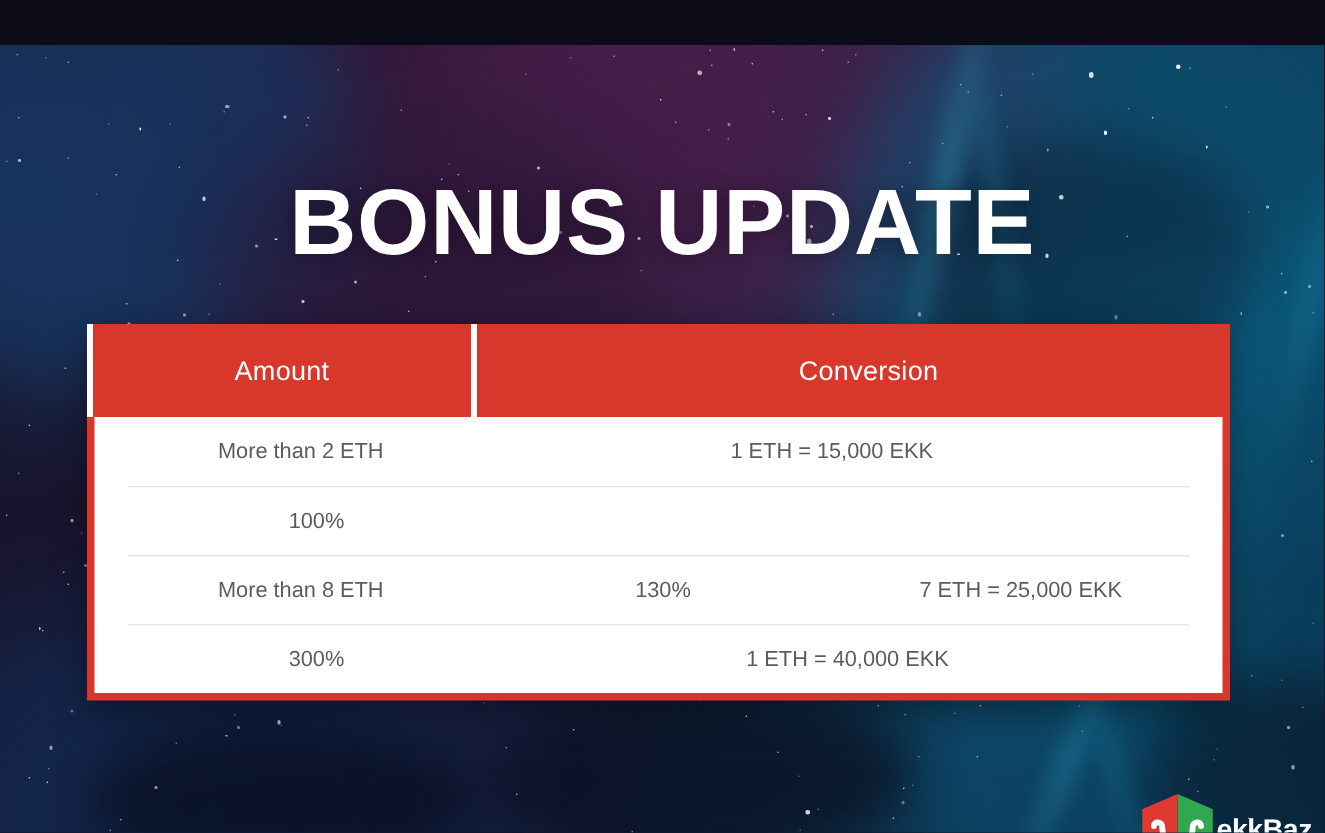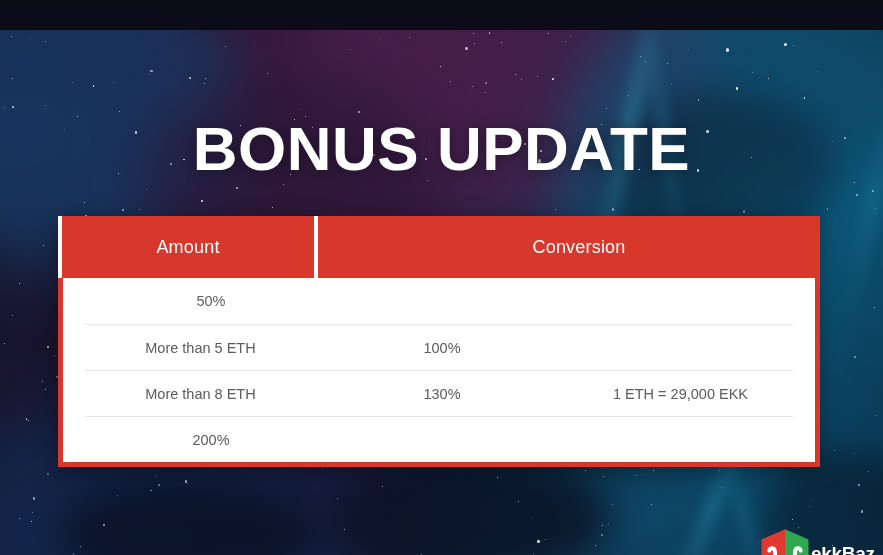--- a/index.html
+++ b/index.html
@@ -494,33 +494,34 @@
 
     <div class="thead">
       <div class="th-div"></div>
       <div class="th c2">Amount</div>
       <div class="th-div"></div>
       <div class="th c3">Conversion</div>
     </div>
 
     <div class="tbody">
       <div class="trow">
-        <div class="td c2">50%</div>
+        <div class="td c1">More than 2 ETH</div>
+        <div class="td c3">1 ETH = 15,000 EKK</div>
       </div>
       <div class="trow">
-        <div class="td c1">More than 5 ETH</div>
         <div class="td c2">100%</div>
       </div>
       <div class="trow">
         <div class="td c1">More than 8 ETH</div>
         <div class="td c2">130%</div>
-        <div class="td c3">1 ETH = 29,000 EKK</div>
+        <div class="td c3">7 ETH = 25,000 EKK</div>
       </div>
       <div class="trow">
-        <div class="td c2">200%</div>
+        <div class="td c2">300%</div>
+        <div class="td c3">1 ETH = 40,000 EKK</div>
       </div>
     </div>
 
   </div>
 
   <div class="logo">
     <svg class="logo-mark" viewBox="0 0 100 100">
       <path d="M50 6 L92 24 L92 76 L50 94 Z" fill="#2fa84f"></path>
       <path d="M50 6 L8 24 L8 76 L50 94 Z" fill="#e03a30"></path>
       <path d="M22 44 C22 38, 32 38, 32 46 C32 66, 50 72, 50 72 C50 72, 68 66, 68 46 C68 38, 78 38, 78 44" fill="none" stroke="#ffffff" stroke-width="7" stroke-linecap="round"></path>

